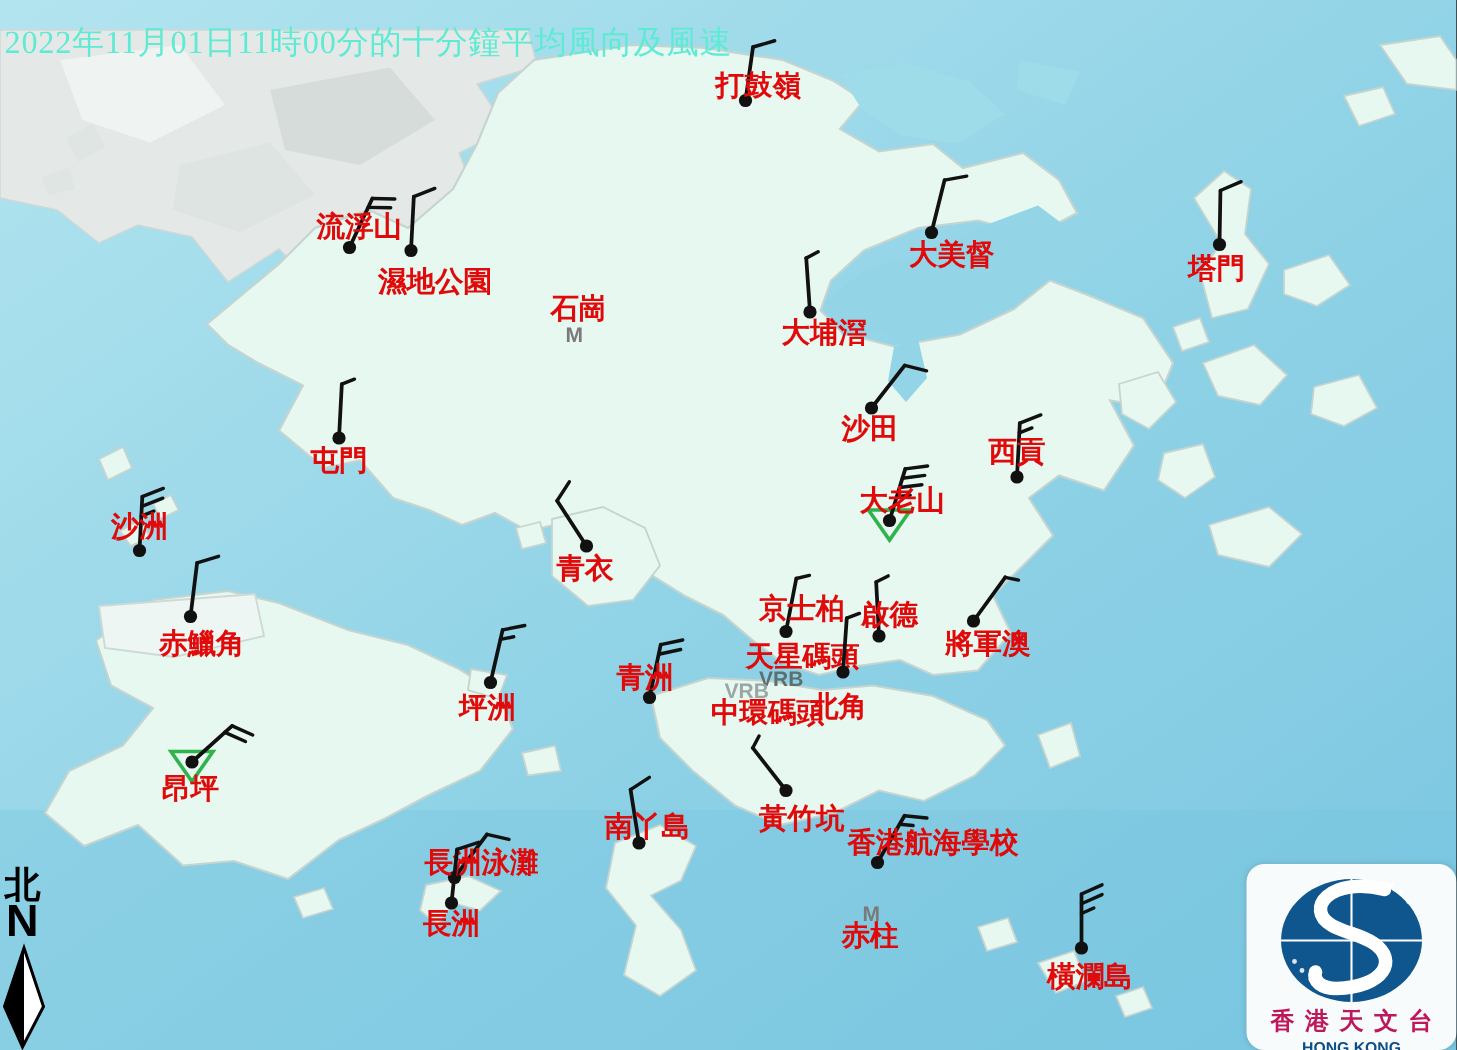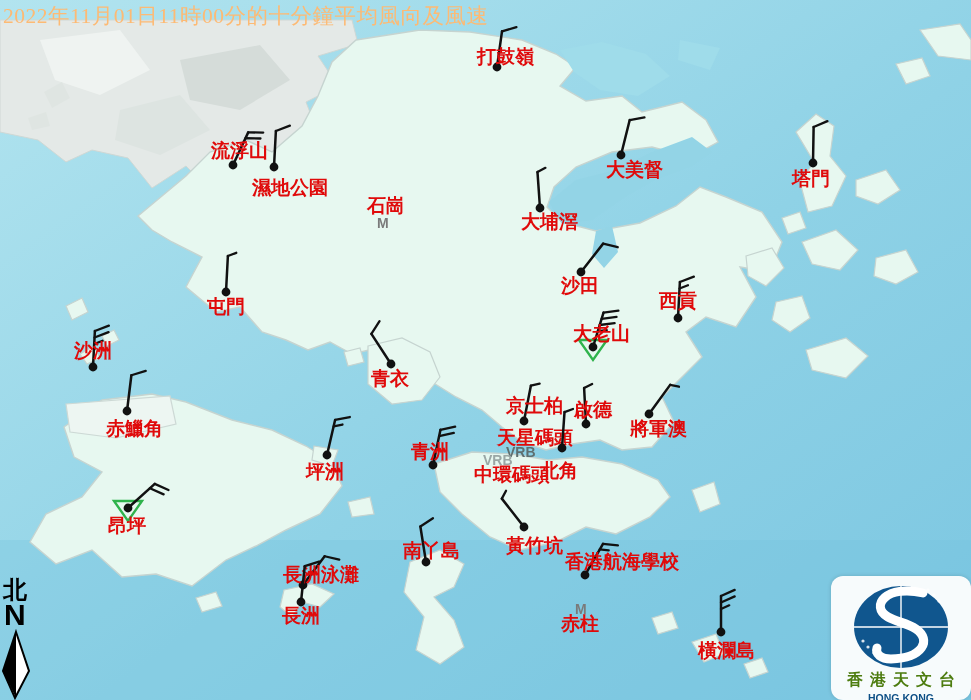--- a/index.html
+++ b/index.html
@@ -2,29 +2,29 @@
 <html><head>
 <meta charset="utf-8">
 <style>
   html,body{margin:0;padding:0;background:#222;}
   #stage{position:relative;width:971px;height:700px;overflow:hidden;
          font-family:"Liberation Sans",sans-serif;}
   #map-svg{position:absolute;left:0;top:0;}
   .st-label{font-family:"DejaVu Serif","Liberation Serif",serif;font-weight:bold;
             font-size:19px;fill:#e00a0a;}
   .st-extra{font-family:"Liberation Sans",sans-serif;font-weight:bold;font-size:14px;}
-  #title{position:absolute;left:3px;top:1px;font:500 21.5px "Liberation Serif","DejaVu Serif",serif;
-         color:#fdba74;white-space:nowrap;letter-spacing:.5px;}
+  #title{position:absolute;left:3px;top:13px;font:500 21.5px "Liberation Serif","DejaVu Serif",serif;
+         color:#5eead4;white-space:nowrap;letter-spacing:.5px;}
   #compass{position:absolute;left:3px;top:578px;width:40px;text-align:left;color:#000;}
   #compass .zh{font:bold 24px "DejaVu Serif",serif;line-height:24px;}
   #compass .en{font:bold 30px "Liberation Sans",sans-serif;line-height:26px;margin-left:1px;}
   #hko-logo{position:absolute;right:0;bottom:0;width:140px;height:124px;
             background:#f7fbfc;border-radius:12px;box-shadow:0 0 4px rgba(0,0,0,.15);
             text-align:center;}
-  #hko-logo .zh{font:bold 16px "DejaVu Serif",serif;color:#4d7c0f;letter-spacing:7px;
+  #hko-logo .zh{font:bold 16px "DejaVu Serif",serif;color:#be185d;letter-spacing:7px;
                 margin-top:-6px;text-indent:7px;}
   #hko-logo .en{font:bold 10.5px "Liberation Sans",sans-serif;color:#0c4e85;margin-top:1px;}
 </style>
 </head>
 <body>
 
 <div id="stage">
 
   <svg id="map-svg" width="971" height="700" viewBox="0 0 971 700">
     <defs>

